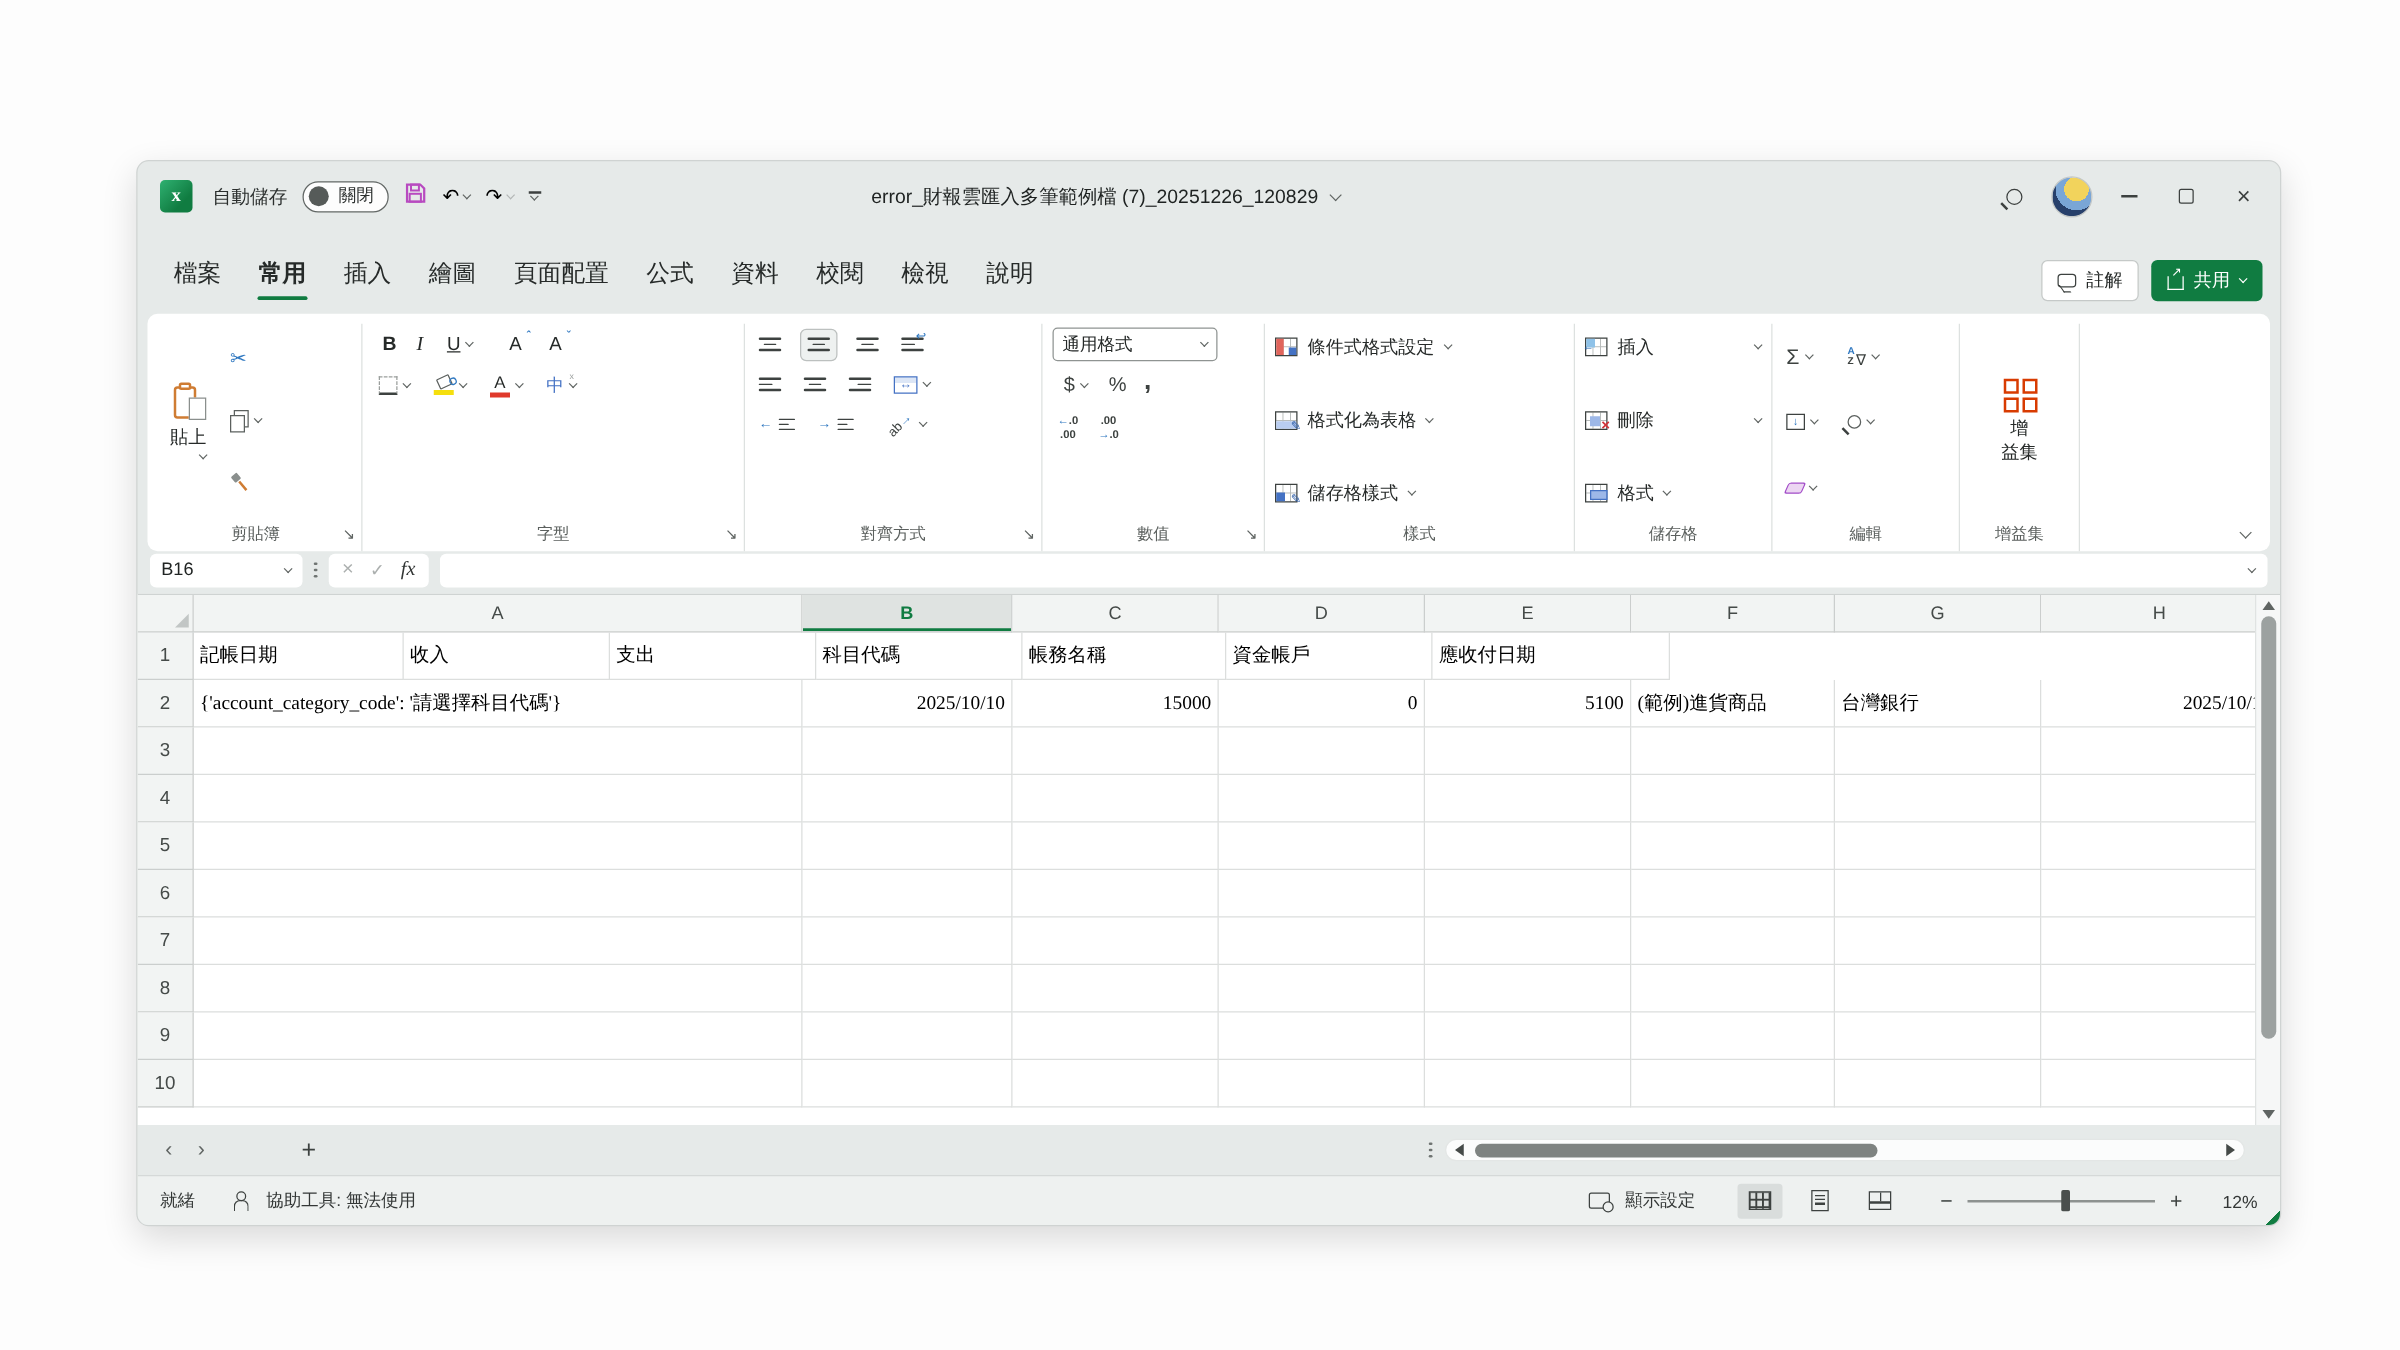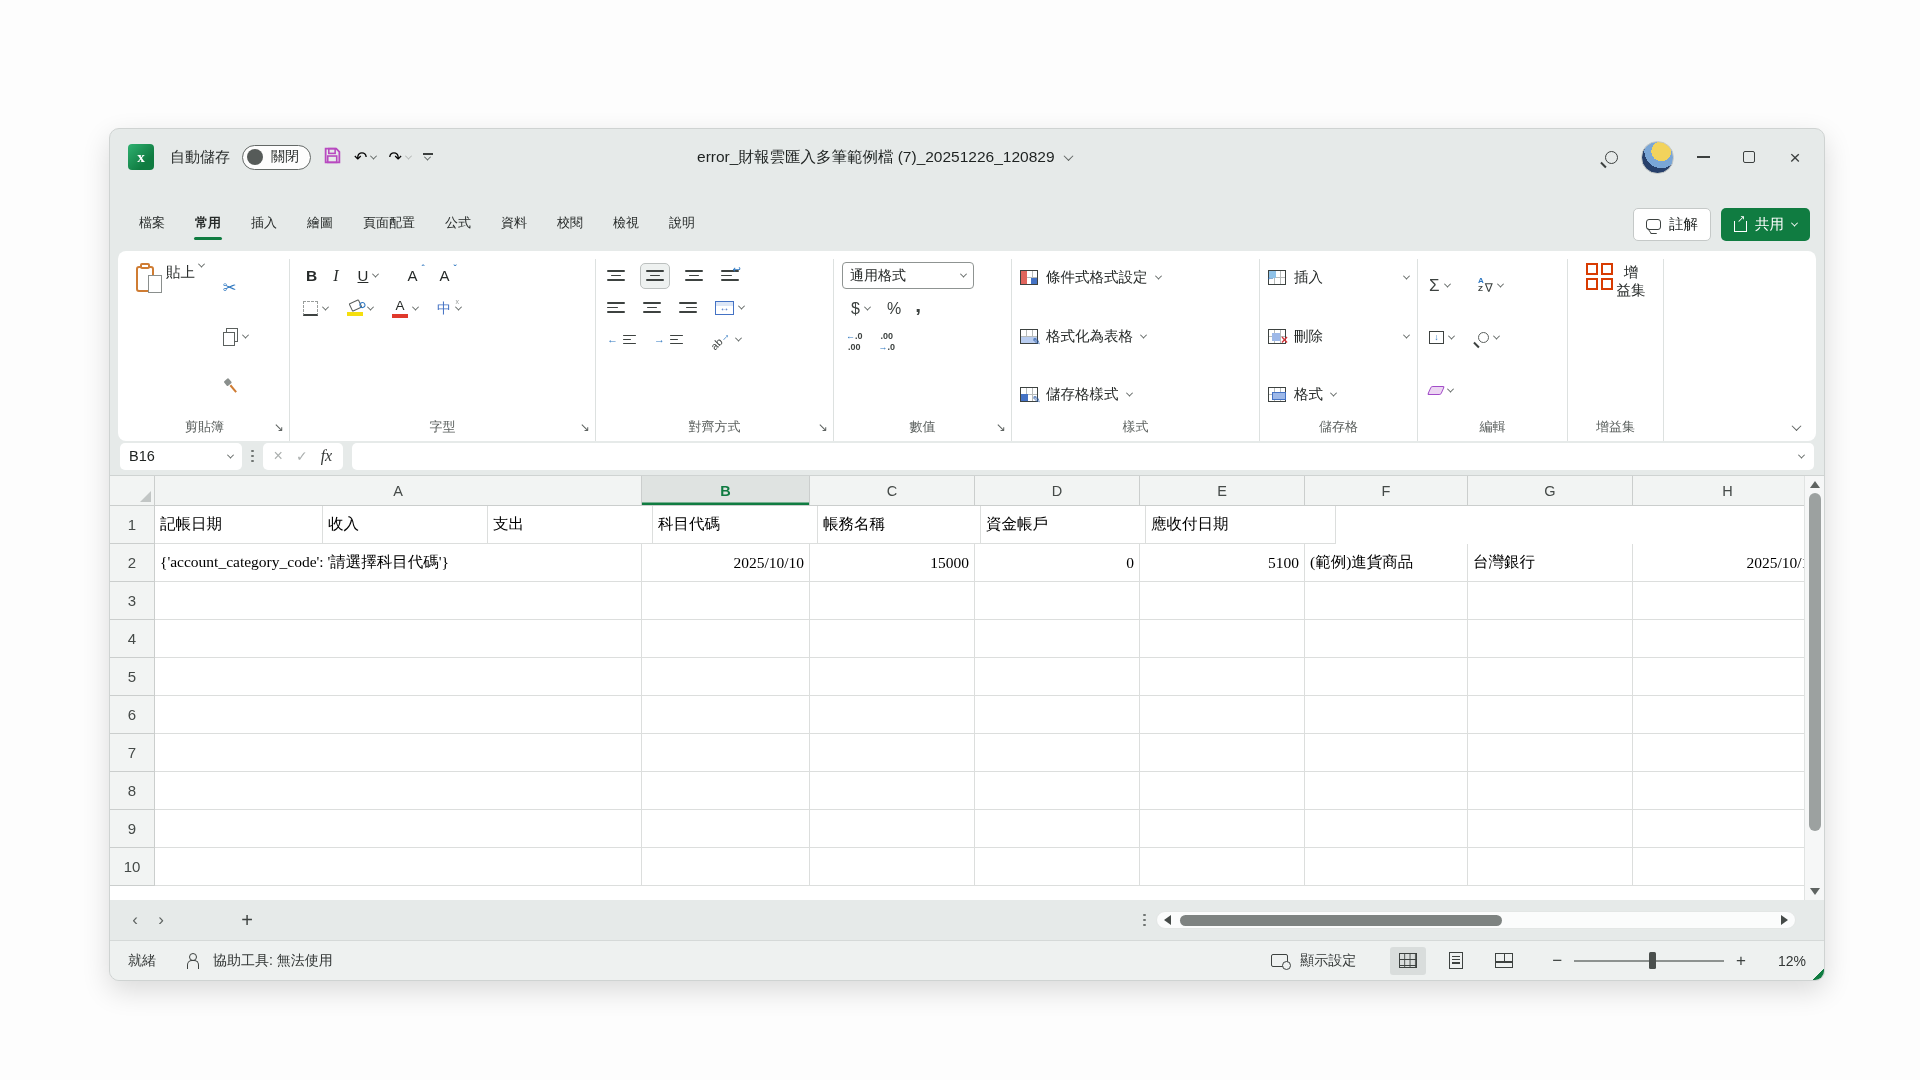--- a/index.html
+++ b/index.html
@@ -25,37 +25,37 @@
   .wbtn{width:46px;height:46px;display:flex;align-items:center;justify-content:center}
   .mag{width:13px;height:13px;border:1.8px solid #3c403f;border-radius:50%;position:relative}
   .mag::after{content:"";position:absolute;width:7px;height:1.8px;background:#3c403f;transform:rotate(45deg);left:-6px;bottom:-3px}
   .mag.small{width:11px;height:11px}
   .avatar{width:33px;height:33px;border-radius:50%;background:radial-gradient(circle at 62% 30%,#f2d35c 0 34%,#7aa6d6 34% 58%,#27406b 58% 80%,#103a5c 80%);border:1px solid #c4c8c7}
   .minb{width:13px;height:1.8px;background:#3c403f}
   .maxb{width:12px;height:12px;border:1.6px solid #3c403f;border-radius:2px}
   .closeb{font-size:19px;color:#3c403f;line-height:1}
   
   .tabrow{height:66px;display:flex;align-items:flex-end;padding:0 14px 8px 14px;flex:0 0 auto}
-  .rtab{padding:9px 15px 11px;font-size:13px;color:#262a29;position:relative;white-space:nowrap}
+  .rtab{padding:9px 15px 11px;font-size:19px;color:#262a29;position:relative;white-space:nowrap}
   .rtab.active{font-weight:bold}
   .rtab.active::after{content:"";position:absolute;left:14px;right:14px;bottom:3px;height:3.5px;background:#107c41;border-radius:2px}
   .tabrow-right{margin-left:auto;display:flex;gap:10px;align-items:center;padding-bottom:2px}
   .btn-comments{background:#fff;border:1px solid #c5c9c8;border-radius:5px;padding:6px 12px;font-size:14.5px;color:#24282 7;color:#242827;display:flex;gap:8px;align-items:center}
   .bubble{width:15px;height:11px;border:1.6px solid #3d4240;border-radius:3px;position:relative}
   .bubble::after{content:"";position:absolute;left:2px;bottom:-5px;width:5px;height:5px;border-left:1.6px solid #3d4240;border-bottom:1.6px solid #3d4240;transform:skewX(35deg);background:transparent}
   .btn-share{background:#107c41;color:#fff;border-radius:5px;padding:7px 13px;font-size:14.5px;display:flex;gap:8px;align-items:center}
   .share-ic{width:13px;height:11px;border:1.6px solid #fff;border-top:none;position:relative;margin-top:4px}
   .share-ic::after{content:"↗";position:absolute;left:2px;top:-8px;font-size:10px;color:#fff}
   
   .ribbon{margin:0 8px;background:#fff;border-radius:8px;height:190px;display:flex;padding:8px 2px 0;position:relative;flex:0 0 auto}
   .rgroup{display:flex;flex-direction:column;padding:2px 8px 0;border-right:1px solid #dde1e0;position:relative}
   .rg-body{flex:1;display:flex;gap:8px}
   .rg-label{height:28px;display:flex;align-items:center;justify-content:center;font-size:13px;color:#5b605e}
   .launcher{position:absolute;right:5px;bottom:8px;font-size:12px;color:#5f6462;line-height:1}
-  .bigbtn{display:flex;align-items:flex-start;justify-content:center;gap:4px;padding:2px 8px;border-radius:4px}
+  .bigbtn{display:flex;flex-direction:column;align-items:flex-end;justify-content:center;gap:4px;padding:2px 8px;border-radius:4px}
   .bigbtn .lbl{font-size:14.5px;color:#262a29}
   .vcol{display:flex;flex-direction:column;justify-content:space-around;padding:2px 0}
   .sbtn{height:26px;display:flex;align-items:center;gap:5px;padding:0 3px}
   .rowline{display:flex;align-items:center;gap:10px;height:29px}
   
   .paste-ic{width:26px;height:30px;position:relative}
   .paste-ic .board{position:absolute;left:0;top:3px;width:18px;height:26px;border:2px solid #cf7c33;border-radius:3px;background:#fff}
   .paste-ic .clip{position:absolute;left:4px;top:0;width:10px;height:6px;border:2px solid #cf7c33;border-radius:2px;background:#fff}
   .paste-ic .page{position:absolute;right:0;bottom:0;width:14px;height:18px;background:#fff;border:1.6px solid #8a8f8d}
   .cut-ic{font-size:16px;color:#2e77c0;line-height:1}

